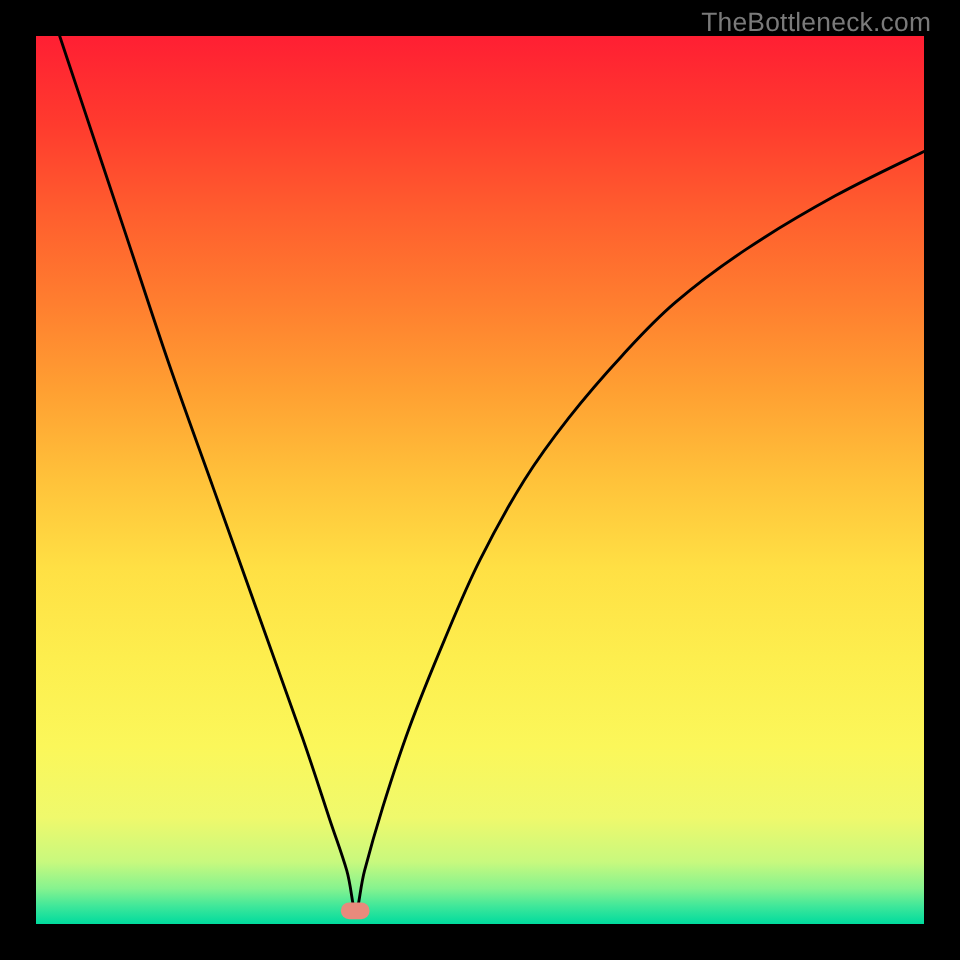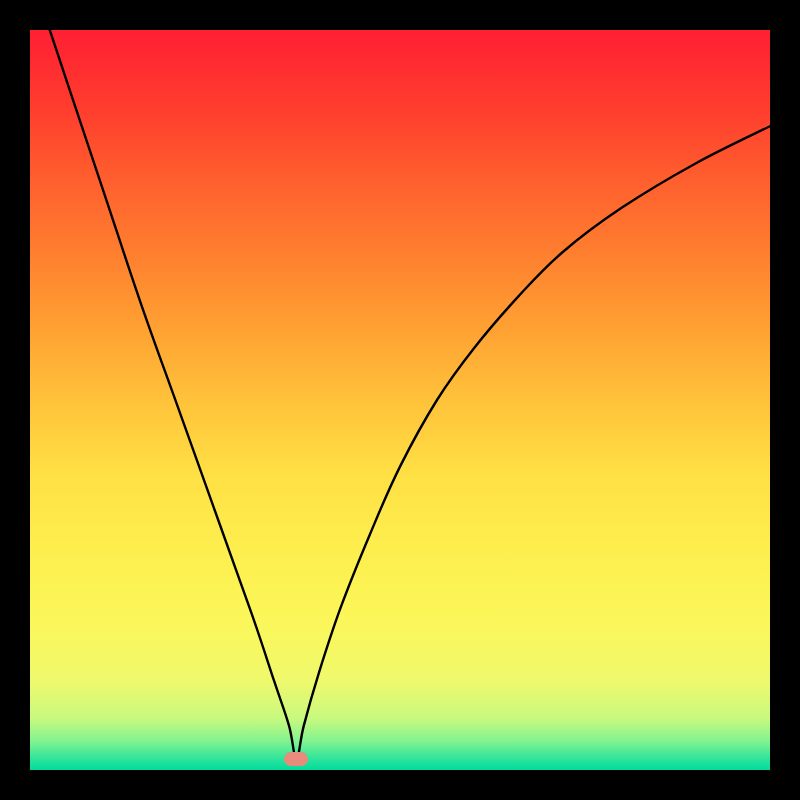--- a/index.html
+++ b/index.html
@@ -85,14 +85,15 @@
   <div class="plot">
     <div class="gradient"></div>
 
     <svg class="curve" viewBox="0 0 740 740" preserveAspectRatio="none">
       <path d="M 0,-59.200000000000045 C 6.66,-39.22000000000004 23.68,11.839999999999954 37,51.799999999999955 C 50.32,91.75999999999996 60.68,122.83999999999995 74,162.79999999999995 C 87.32,202.75999999999996 97.68,235.172 111,273.8 C 124.32,312.428 134.68,340.10400000000004 148,377.40000000000003 C 161.32,414.696 171.68,443.704 185,481 C 198.32,518.296 211.344,553.964 222,584.6 C 232.656,615.236 237.54000000000002,631.22 244.20000000000002,651.2 C 250.86,671.1800000000001 255.00400000000002,681.614 259,695.6 C 262.996,709.586 263.736,728.9 266.4,728.9 C 269.06399999999996,728.9 269.80400000000003,710.918 273.8,695.6 C 277.796,680.282 281.94,665.112 288.6,643.8 C 295.26000000000005,622.4879999999999 301.476,602.508 310.8,577.2 C 320.124,551.892 329.744,528.508 340.40000000000003,503.2 C 351.05600000000004,477.892 358.012,460.576 370,436.6 C 381.988,412.624 393.68000000000006,391.312 407.00000000000006,370 C 420.32000000000005,348.688 429.348,336.84800000000007 444,318.20000000000005 C 458.652,299.552 472.41600000000005,283.716 488.40000000000003,266.4 C 504.384,249.08399999999997 514.1519999999999,237.98399999999998 532.8,222 C 551.448,206.01600000000002 568.024,193.584 592,177.60000000000002 C 615.976,161.61600000000004 639.36,147.85200000000003 666,133.20000000000005 C 692.64,118.54800000000004 726.68,102.86000000000004 740,96.20000000000005"></path>
     </svg>
 
     <div class="marker" style="left: 266.4px; top: 728.9px;"></div>
   </div>
 
+  <div class="watermark">TheBottleneck.com</div>
 
 </div>
 
 </body></html>

